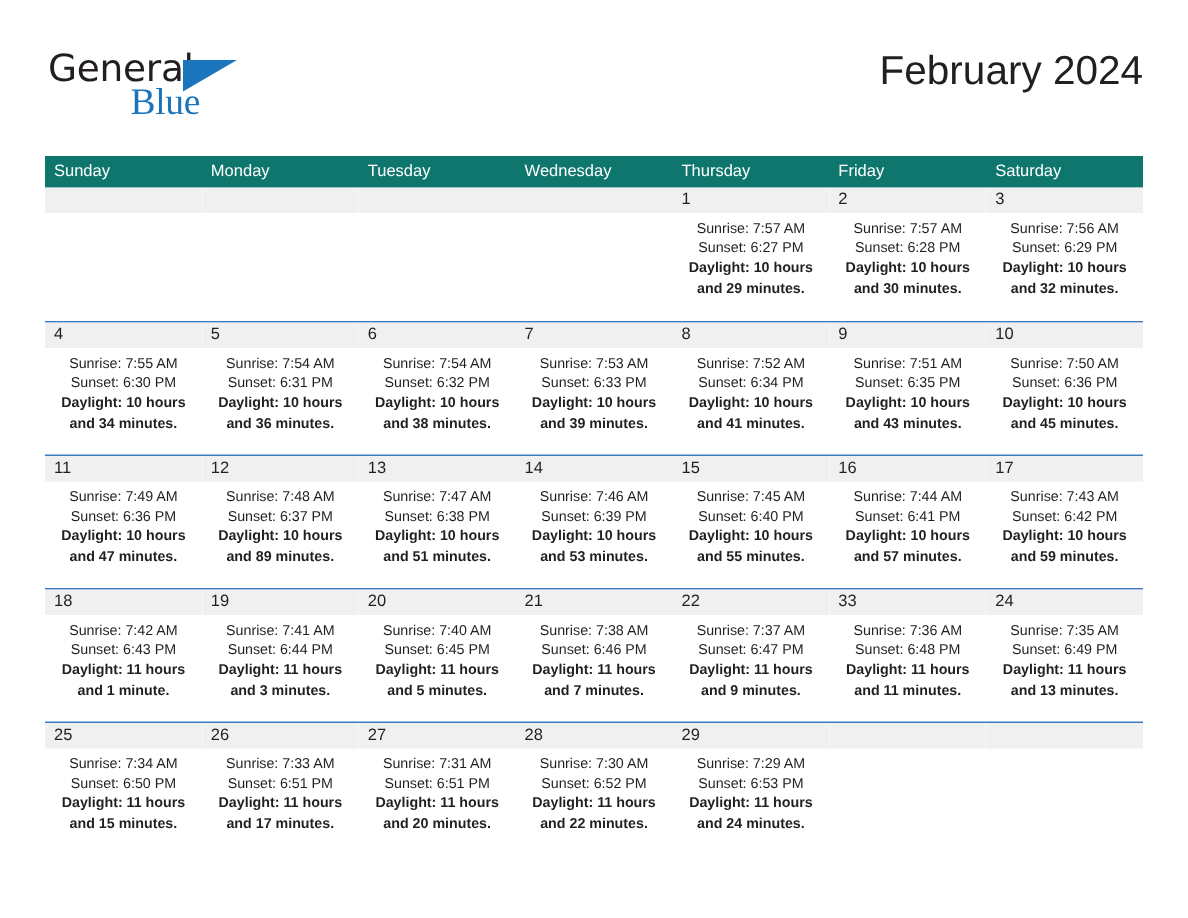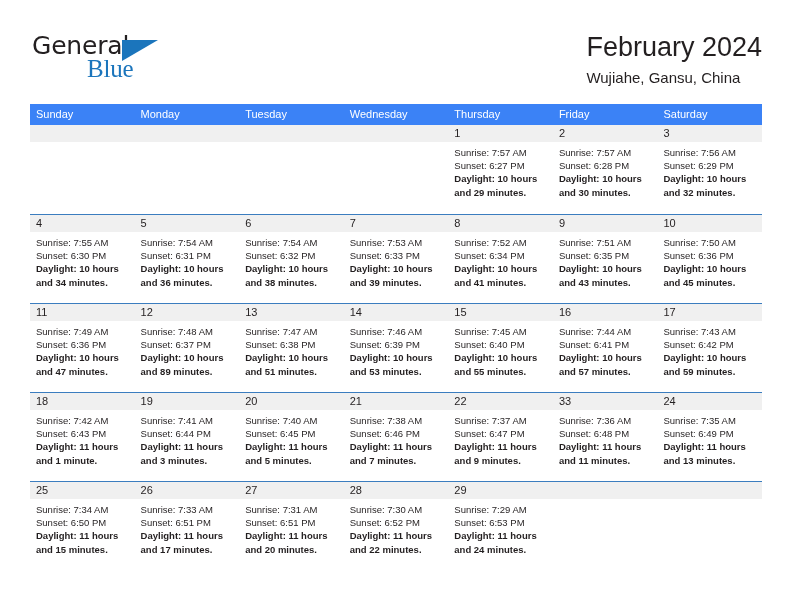--- a/index.html
+++ b/index.html
@@ -67,21 +67,21 @@
     width: 0;
     height: 0;
     border-left: 36px solid #1b75bc;
     border-bottom: 21px solid transparent;
   }
 
   .title-wrap {
     position: absolute;
     right: 0;
     top: 0;
-    text-align: left;
+    text-align: center;
   }
   .cal-title {
     font-size: 27px;
     font-weight: 400;
     color: #231f20;
     line-height: 34px;
     white-space: nowrap;
   }
   .cal-subtitle {
     font-size: 15px;
@@ -95,21 +95,21 @@
   
   .calendar {
     position: absolute;
     left: 30px;
     top: 104px;
     width: 732px;
   }
 
   .dow-row {
     display: flex;
-    background: #3b82f6;
+    background: #0f766e;
     height: 21px;
   }
   .dow-cell {
     flex: 1 1 0;
     color: #ffffff;
     font-size: 11px;
     line-height: 21px;
     padding-left: 6px;
     box-sizing: border-box;
     white-space: nowrap;
@@ -145,20 +145,21 @@
     padding-left: 6px;
     display: block;
   }
   .day-cell.empty .day-num-band {
     background: #f0f0f0;
   }
 
   .day-body {
     padding: 4px 6px 0 6px;
     box-sizing: border-box;
+    text-align: center;
   }
   .day-line {
     font-size: 9.5px;
     line-height: 13.2px;
     color: #231f20;
     white-space: nowrap;
   }
   .day-line.wrap {
     white-space: normal;
     font-weight: bold;
@@ -172,21 +173,20 @@
   <div class="topbar">
 
     <div class="logo">
       <span class="logo-general">General</span>
       <span class="logo-tri"></span>
       <span class="logo-blue">Blue</span>
     </div>
 
     <div class="title-wrap">
       <div class="cal-title">February 2024</div>
-      <div class="cal-subtitle">Wujiahe, Gansu, China</div>
     </div>
 
   </div>
 
   <div class="calendar">
     <div class="dow-row" id="dow-row">
         <div class="dow-cell">Sunday</div>
         <div class="dow-cell">Monday</div>
         <div class="dow-cell">Tuesday</div>
         <div class="dow-cell">Wednesday</div>

